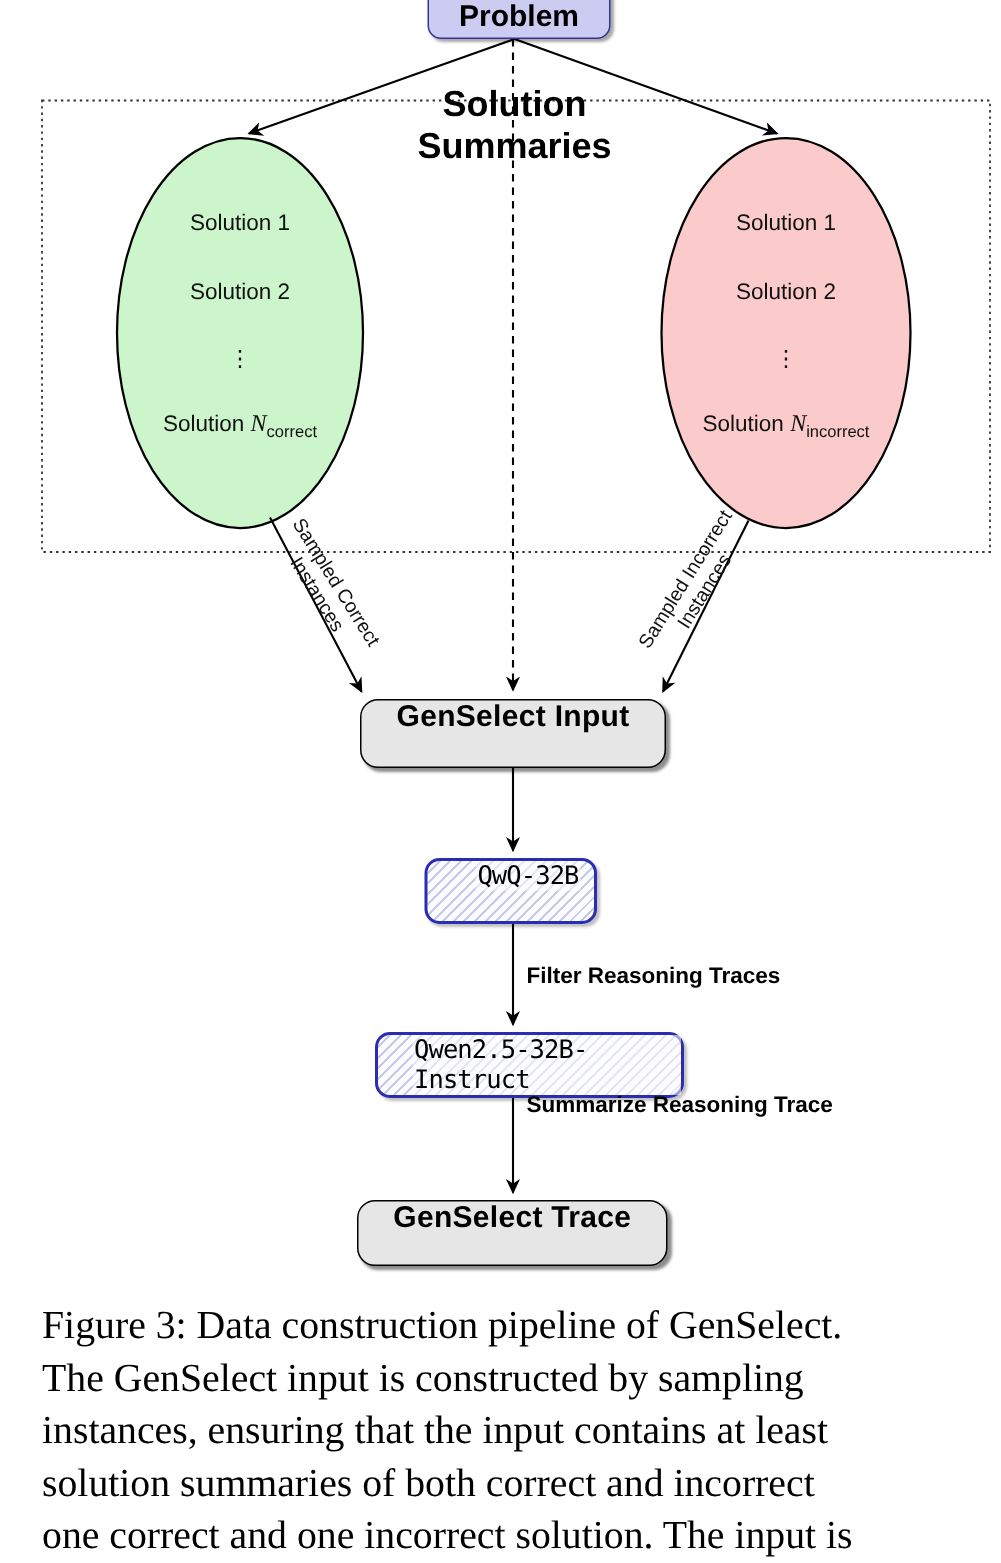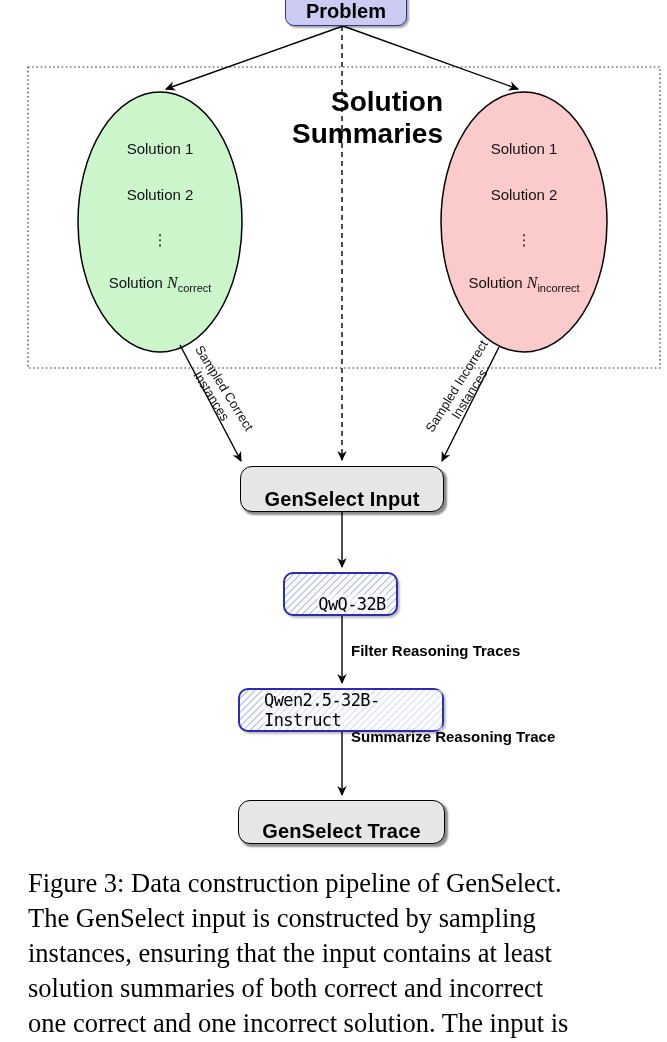--- a/index.html
+++ b/index.html
@@ -3,33 +3,33 @@
 <meta charset="utf-8">
 <style>
   html,body{margin:0;padding:0;}
   body{
     width:667px;height:1042px;position:relative;background:#ffffff;
     font-family:"Liberation Sans",sans-serif;overflow:hidden;
   }
   #stage{position:absolute;inset:0;width:667px;height:1042px;}
   #wires{position:absolute;left:0;top:0;z-index:0;}
 
-  .node{position:absolute;z-index:2;box-sizing:border-box;display:flex;align-items:flex-end;justify-content:center;}
+  .node{position:absolute;z-index:2;box-sizing:border-box;display:flex;align-items:flex-start;justify-content:center;}
 
   .problem-box{
     left:285px;top:-16px;width:122px;height:42px;
     background:#ccccf2;border:1.8px solid #33339e;border-radius:9px;
     align-items:flex-end;padding-bottom:2px;
     box-shadow:2px 2px 2px rgba(0,0,0,0.35);
   }
   .problem-box span{font-weight:bold;font-size:20px;color:#000;}
 
   .summaries-title{
-    left:243px;top:86px;width:200px;z-index:2;position:absolute;text-align:right;
-    font-weight:bold;font-size:28px;color:#000;
+    left:243px;top:56px;width:200px;z-index:2;position:absolute;text-align:center;
+    font-weight:bold;font-size:24px;color:#000;
   }
 
   .ellipse-text{position:absolute;z-index:2;width:210px;text-align:center;font-size:15px;color:#111;}
   .etxt{position:absolute;left:0;width:100%;text-align:center;height:18px;line-height:18px;}
   .math-n{font-family:"Liberation Serif",serif;font-style:italic;font-size:16px;}
   .sub{font-size:11px;vertical-align:-4px;}
 
   .rot-label{
     position:absolute;z-index:2;width:130px;text-align:center;
     font-size:13px;line-height:15px;color:#111;
@@ -123,21 +123,21 @@
   <div class="node gray-box" style="left:240px;top:466px;width:204px;height:46px;">
     <span>GenSelect Input</span>
   </div>
 
   <div class="node model-box" style="left:283px;top:572px;width:115px;height:44px;">
     <span>QwQ-32B</span>
   </div>
 
   <div class="edge-label" style="left:351px;top:642px;">Filter Reasoning Traces</div>
 
-  <div class="node model-box" style="left:238px;top:688px;width:206px;height:44px;">
+  <div class="node model-box" style="left:250px;top:688px;width:206px;height:44px;">
     <span>Qwen2.5-32B-Instruct</span>
   </div>
 
   <div class="edge-label" style="left:351px;top:728px;">Summarize Reasoning Trace</div>
 
   <div class="node gray-box" style="left:238px;top:800px;width:207px;height:44px;">
     <span>GenSelect Trace</span>
   </div>
 
   <div class="caption">

